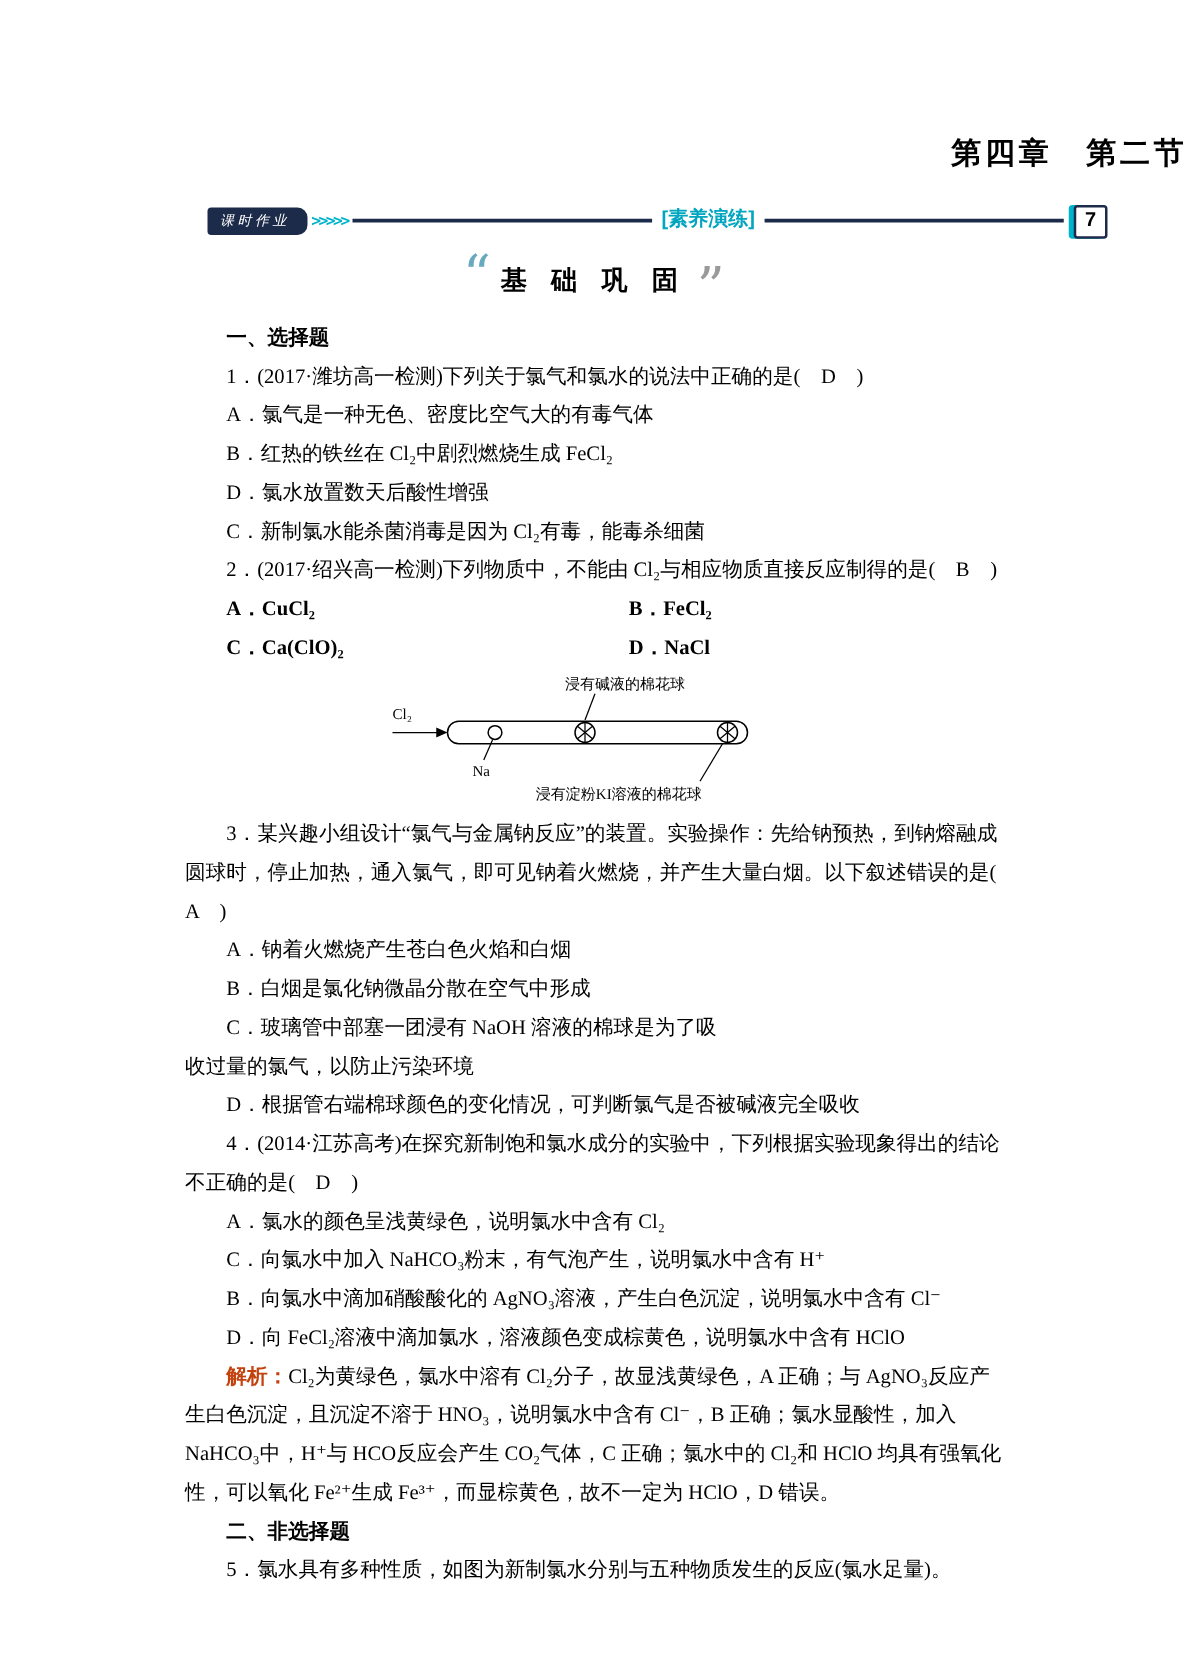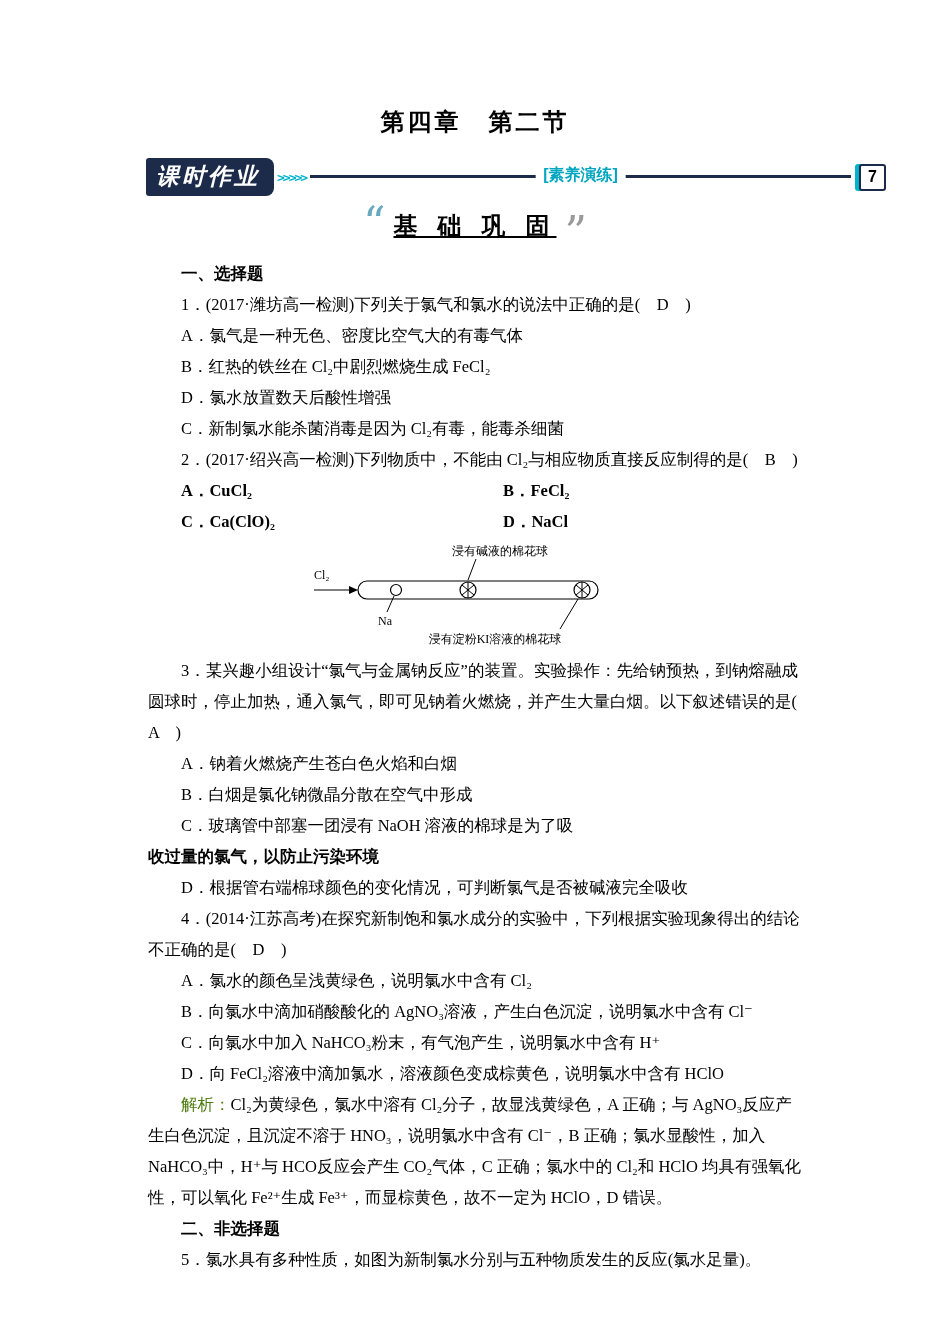--- a/index.html
+++ b/index.html
@@ -3,29 +3,29 @@
 <meta charset="utf-8">
 <style>
   * { margin:0; padding:0; box-sizing:border-box; }
   html,body { background:#ffffff; }
   body {
     width:950px; height:1344px;
     font-family:"Liberation Serif","DejaVu Serif",serif;
     color:#000; position:relative; overflow:hidden;
   }
   .page-title {
-    padding-top:106px; text-align:center;
+    padding-top:106px; text-align:right;
     font-size:24px; font-weight:bold; letter-spacing:3px;
   }
   
   .header-band { display:flex; align-items:center; margin:24px 64px 0 146px; height:30px; }
   .hb-box {
-    background:#1c2b4a; color:#fff; font-weight:bold; font-style:italic;
-    font-size:23px; padding:3px 14px 4px 10px; border-radius:3px 8px 8px 3px;
-    letter-spacing:3px; font-family:"Liberation Sans",sans-serif; white-space:nowrap;
+    background:#1c2b4a; color:#fff; font-weight:normal; font-style:italic;
+    font-size:11px; padding:3px 14px 4px 10px; border-radius:3px 8px 8px 3px;
+    letter-spacing:3px; font-family:"Liberation Sans",sans-serif; white-space:nowrap;margin-left:20px;
   }
   .hb-arrows {
     color:#00b3cc; font-weight:bold; font-size:13px; letter-spacing:-2px;
     margin:0 4px 0 3px; font-family:"DejaVu Sans Mono",monospace;
   }
   .hb-line { flex:1; position:relative; height:30px; }
   .hb-rule { position:absolute; left:0; right:0; top:13px; height:3px; background:#1c2b4a; }
   .hb-center {
     position:absolute; left:50%; top:3px; transform:translateX(-50%);
     background:#fff; padding:0 8px; color:#00a5bf; font-weight:bold;
@@ -35,31 +35,31 @@
     width:27px; height:27px; margin-left:8px; border:2px solid #1c2b4a;
     border-radius:3px; display:flex; align-items:center; justify-content:center;
     font-weight:bold; font-size:16px; font-family:"Liberation Sans",sans-serif;
     box-shadow:-4px 0 0 #00b3cc; background:#fff;
   }
   
   .banner { display:flex; align-items:center; justify-content:center; margin-top:18px; }
   .quote { font-size:44px; line-height:18px; height:24px; font-family:"DejaVu Serif",serif; }
   .quote.left  { color:#67a9bd; margin-right:8px; }
   .quote.right { color:#9a9a9a; margin-left:8px; position:relative; top:10px; }
-  .banner-title { font-size:24px; font-weight:bold; letter-spacing:7px;text-decoration:underline; }
+  .banner-title { font-size:21px; font-weight:bold; letter-spacing:7px; }
   
   .content { margin:16px 148px 2px 148px; font-size:16.5px; line-height:31px; }
   .content p { text-indent:2em; }
-  .content p.noindent { text-indent:0;font-weight:bold; }
+  .content p.noindent { text-indent:0; }
   .content p.bold { font-weight:bold; }
   .opts2 { display:flex;font-weight:bold; }
   .opts2 p { text-indent:2em; }
   .opts2 .o1 { width:322px; }
   .opts2 .o2 { flex:1; }
-  .jiexi { font-weight:normal; color:#4d7c0f; }
+  .jiexi { font-weight:bold; color:#c2410c; }
   
   .diagram { display:flex; justify-content:center; margin:4px 0 6px; }
   .dg-t { font-size:12px; fill:#000; font-family:"Liberation Serif","DejaVu Serif",serif; }
   .dg-l { stroke:#000; stroke-width:1; }
   .dg-s { fill:none; stroke:#000; stroke-width:1.2; }
 </style>
 </head>
 <body>
 
 <div class="sheet">
@@ -139,22 +139,22 @@
 
     <p>3．某兴趣小组设计“氯气与金属钠反应”的装置。实验操作：先给钠预热，到钠熔融成圆球时，停止加热，通入氯气，即可见钠着火燃烧，并产生大量白烟。以下叙述错误的是(　A　)</p>
     <p>A．钠着火燃烧产生苍白色火焰和白烟</p>
     <p>B．白烟是氯化钠微晶分散在空气中形成</p>
     <p>C．玻璃管中部塞一团浸有 NaOH 溶液的棉球是为了吸</p>
     <p class="noindent">收过量的氯气，以防止污染环境</p>
     <p>D．根据管右端棉球颜色的变化情况，可判断氯气是否被碱液完全吸收</p>
 
     <p>4．(2014·江苏高考)在探究新制饱和氯水成分的实验中，下列根据实验现象得出的结论不正确的是(　D　)</p>
     <p>A．氯水的颜色呈浅黄绿色，说明氯水中含有 Cl₂</p>
+    <p>C．向氯水中加入 NaHCO₃粉末，有气泡产生，说明氯水中含有 H⁺</p>
     <p>B．向氯水中滴加硝酸酸化的 AgNO₃溶液，产生白色沉淀，说明氯水中含有 Cl⁻</p>
-    <p>C．向氯水中加入 NaHCO₃粉末，有气泡产生，说明氯水中含有 H⁺</p>
     <p>D．向 FeCl₂溶液中滴加氯水，溶液颜色变成棕黄色，说明氯水中含有 HClO</p>
 
     <p><span class="jiexi">解析：</span><span>Cl₂为黄绿色，氯水中溶有 Cl₂分子，故显浅黄绿色，A 正确；与 AgNO₃反应产生白色沉淀，且沉淀不溶于 HNO₃，说明氯水中含有 Cl⁻，B 正确；氯水显酸性，加入 NaHCO₃中，H⁺与 HCO反应会产生 CO₂气体，C 正确；氯水中的 Cl₂和 HClO 均具有强氧化性，可以氧化 Fe²⁺生成 Fe³⁺，而显棕黄色，故不一定为 HClO，D 错误。</span></p>
 
     <p class="bold">二、非选择题</p>
     <p>5．氯水具有多种性质，如图为新制氯水分别与五种物质发生的反应(氯水足量)。</p>
 
   </div>
 </div>
 

